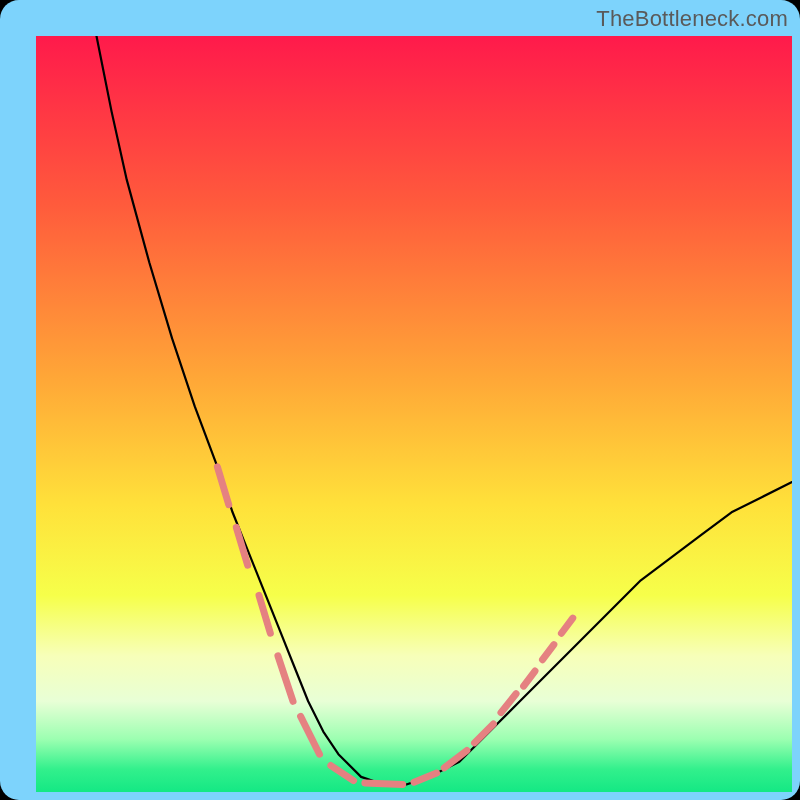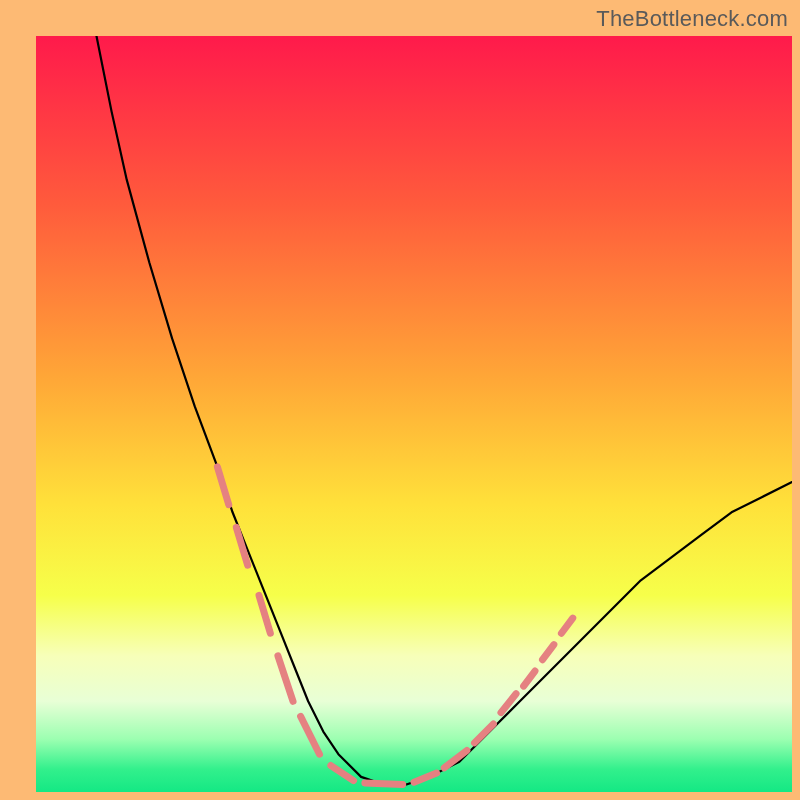--- a/index.html
+++ b/index.html
@@ -8,21 +8,22 @@
     width: 800px;
     height: 800px;
     background: #000;
     font-family: Arial, Helvetica, sans-serif;
     overflow: hidden;
   }
   .frame {
     position: relative;
     width: 800px;
     height: 800px;
-    background: #fdba74;
+    background: #7dd3fc;
+    border-radius: 19px;
   }
   .watermark {
     position: absolute;
     top: 6px;
     right: 12px;
     color: #5a5a5a;
     font-size: 22px;
     letter-spacing: 0.2px;
     z-index: 10;
   }

